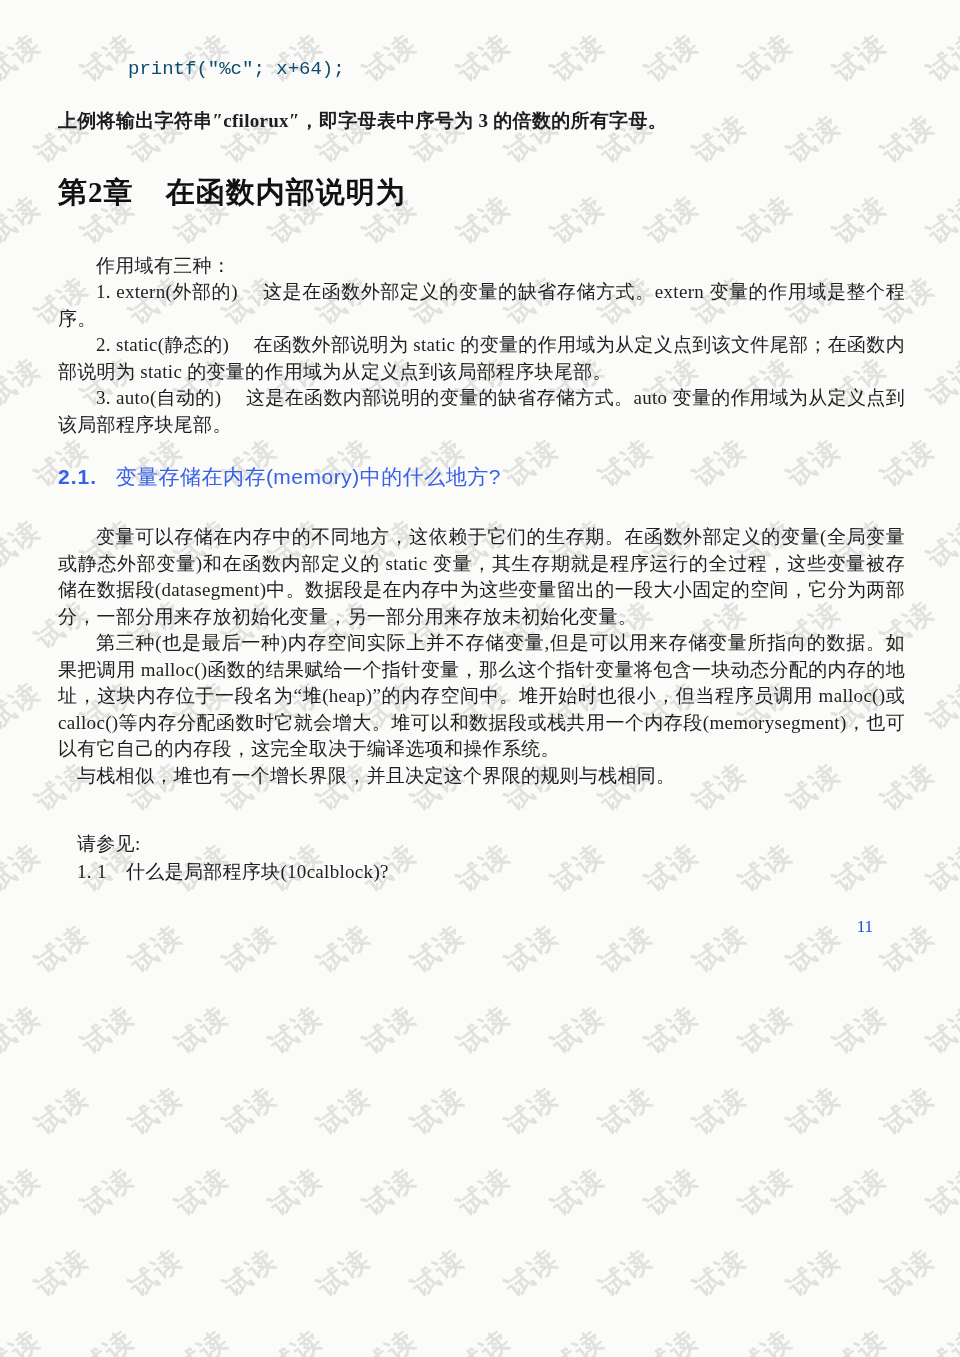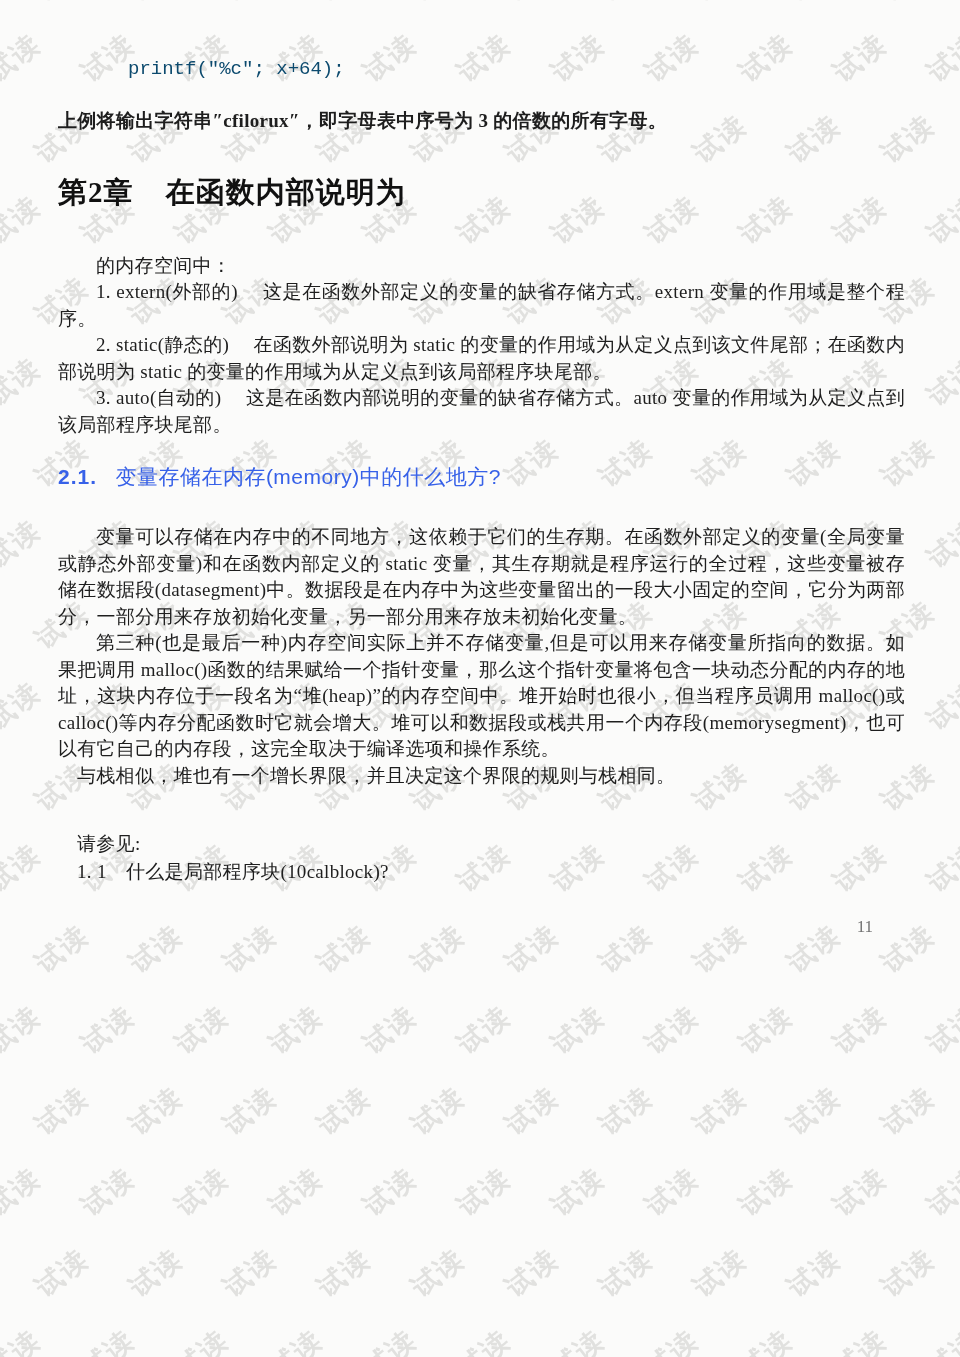--- a/index.html
+++ b/index.html
@@ -100,21 +100,21 @@
     font-size: 19px;
     line-height: 27px;
     text-indent: 1em;
     letter-spacing: 0.3px;
   }
   .page-number {
     margin-top: 32px;
     padding-right: 32px;
     text-align: right;
     font-size: 17px;
-    color: #737373;
+    color: #1d4ed8;
   }
 </style>
 </head>
 <body>
 
 <div class="page">
 
   <div class="watermark-layer">
       <span class="wm" style="left: -61px; top: -41px; transform: rotate(-38deg);">试读</span>
       <span class="wm" style="left: 33px; top: -41px; transform: rotate(-38deg);">试读</span>
@@ -320,21 +320,21 @@
 
     <pre class="code">printf(″%c″; x+64);</pre>
 
     <p class="para intro-para">上例将输出字符串″cfilorux″，即字母表中序号为 3 的倍数的所有字母。</p>
 
     <h1 class="chapter">
       <span class="chapter-number">第2章</span>
       <span class="chapter-title">在函数内部说明为</span>
     </h1>
 
-    <p class="para indent-2">的内存空间中：</p>
+    <p class="para indent-2">作用域有三种：</p>
     <p class="para indent-2">1. extern(外部的)　 这是在函数外部定义的变量的缺省存储方式。extern 变量的作用域是整个程序。</p>
     <p class="para indent-2">2. static(静态的)　 在函数外部说明为 static 的变量的作用域为从定义点到该文件尾部；在函数内部说明为 static 的变量的作用域为从定义点到该局部程序块尾部。</p>
     <p class="para indent-2">3. auto(自动的)　 这是在函数内部说明的变量的缺省存储方式。auto 变量的作用域为从定义点到该局部程序块尾部。</p>
 
     <h2 class="section">
       <span class="section-number">2.1.</span>
       <span class="section-title">变量存储在内存(memory)中的什么地方?</span>
     </h2>
 
     <p class="para indent-2">变量可以存储在内存中的不同地方，这依赖于它们的生存期。在函数外部定义的变量(全局变量或静态外部变量)和在函数内部定义的 static 变量，其生存期就是程序运行的全过程，这些变量被存储在数据段(datasegment)中。数据段是在内存中为这些变量留出的一段大小固定的空间，它分为两部分，一部分用来存放初始化变量，另一部分用来存放未初始化变量。</p>

